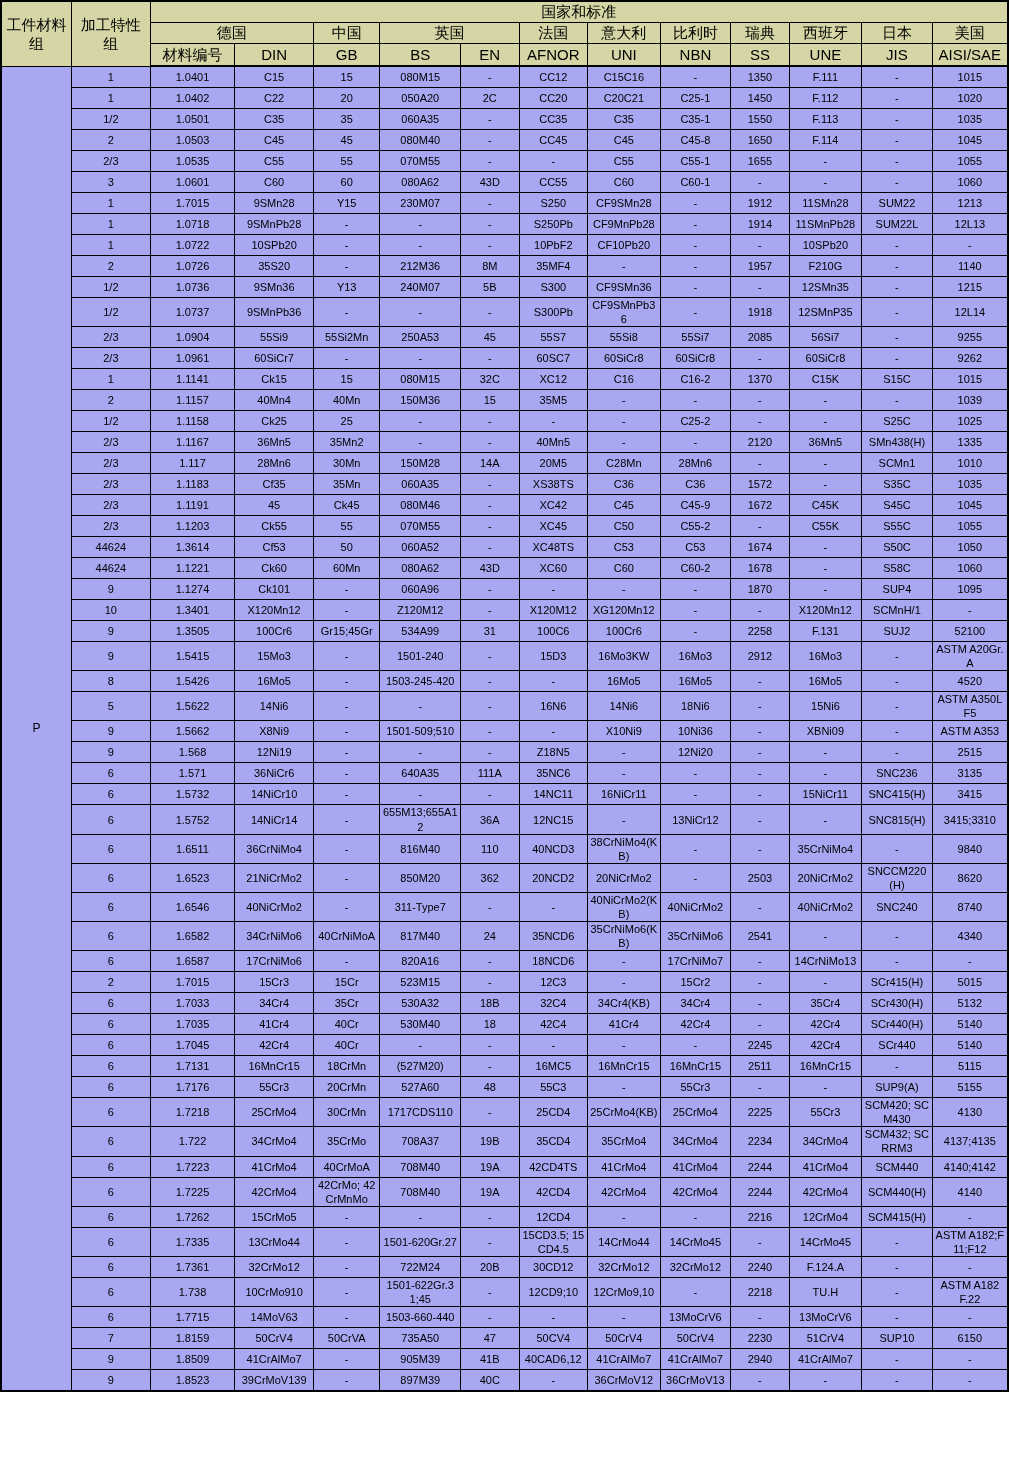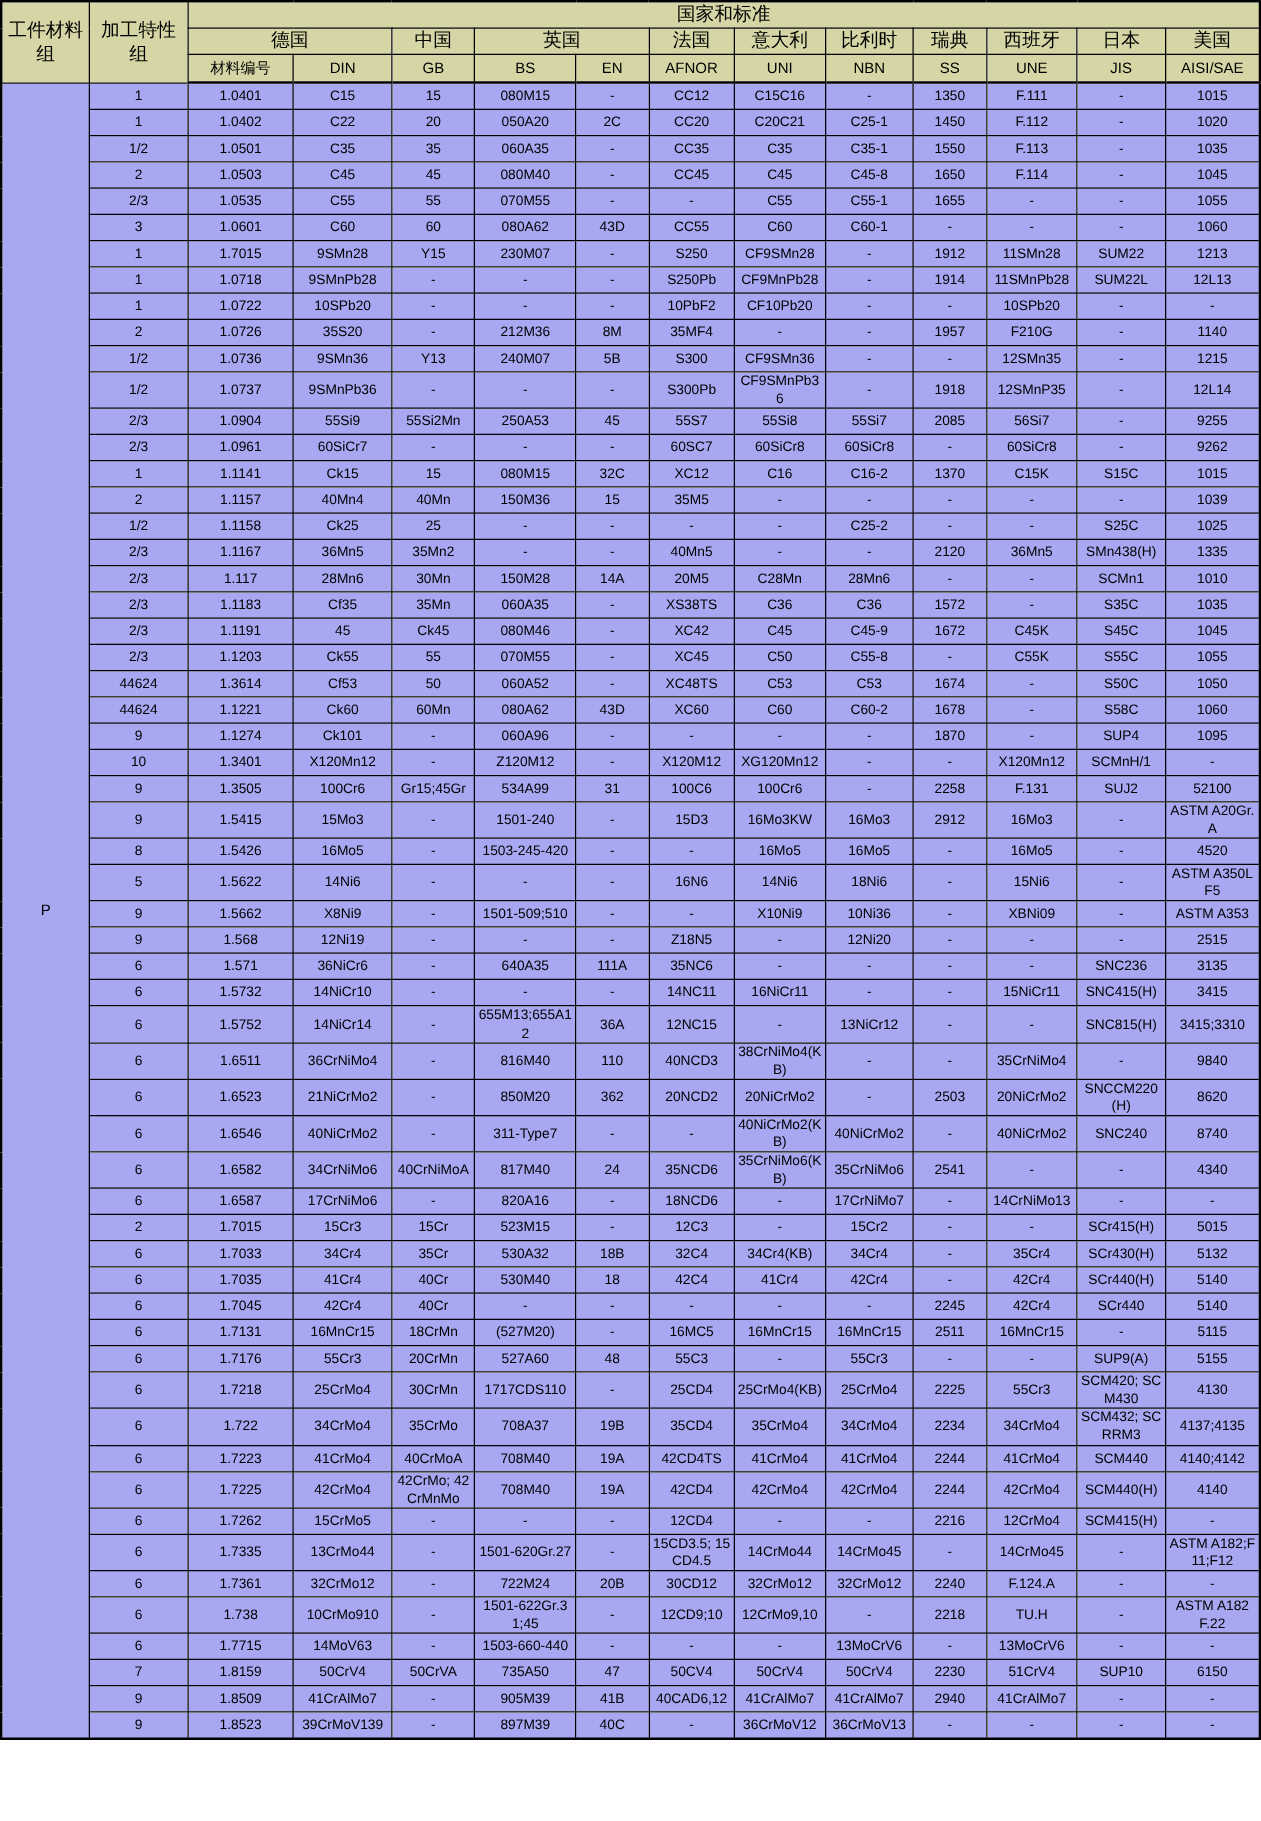--- a/index.html
+++ b/index.html
@@ -21,21 +21,21 @@
     word-break:break-all;
     line-height:1.28;
     overflow:hidden;
   }
   thead th{
     background:#D5D5A5;
     font-weight:normal;
     font-size:15px;
     height:20px;
   }
-  thead tr.cols th{font-size:12px;height:21px;border-bottom:2px solid #000;}
+  thead tr.cols th{font-size:15px;height:21px;border-bottom:2px solid #000;}
   tbody td{
     background:#A7A7F2;
     height:20px;
   }
   td.pcell{font-size:12px;}
 </style>
 </head>
 <body>
 
 <div class="sheet">
@@ -408,21 +408,21 @@
         </tr>
         <tr>
           <td>2/3</td>
           <td>1.1203</td>
           <td>Ck55</td>
           <td>55</td>
           <td>070M55</td>
           <td>-</td>
           <td>XC45</td>
           <td>C50</td>
-          <td>C55-8</td>
+          <td>C55-2</td>
           <td>-</td>
           <td>C55K</td>
           <td>S55C</td>
           <td>1055</td>
         </tr>
         <tr>
           <td>44624</td>
           <td>1.3614</td>
           <td>Cf53</td>
           <td>50</td>

